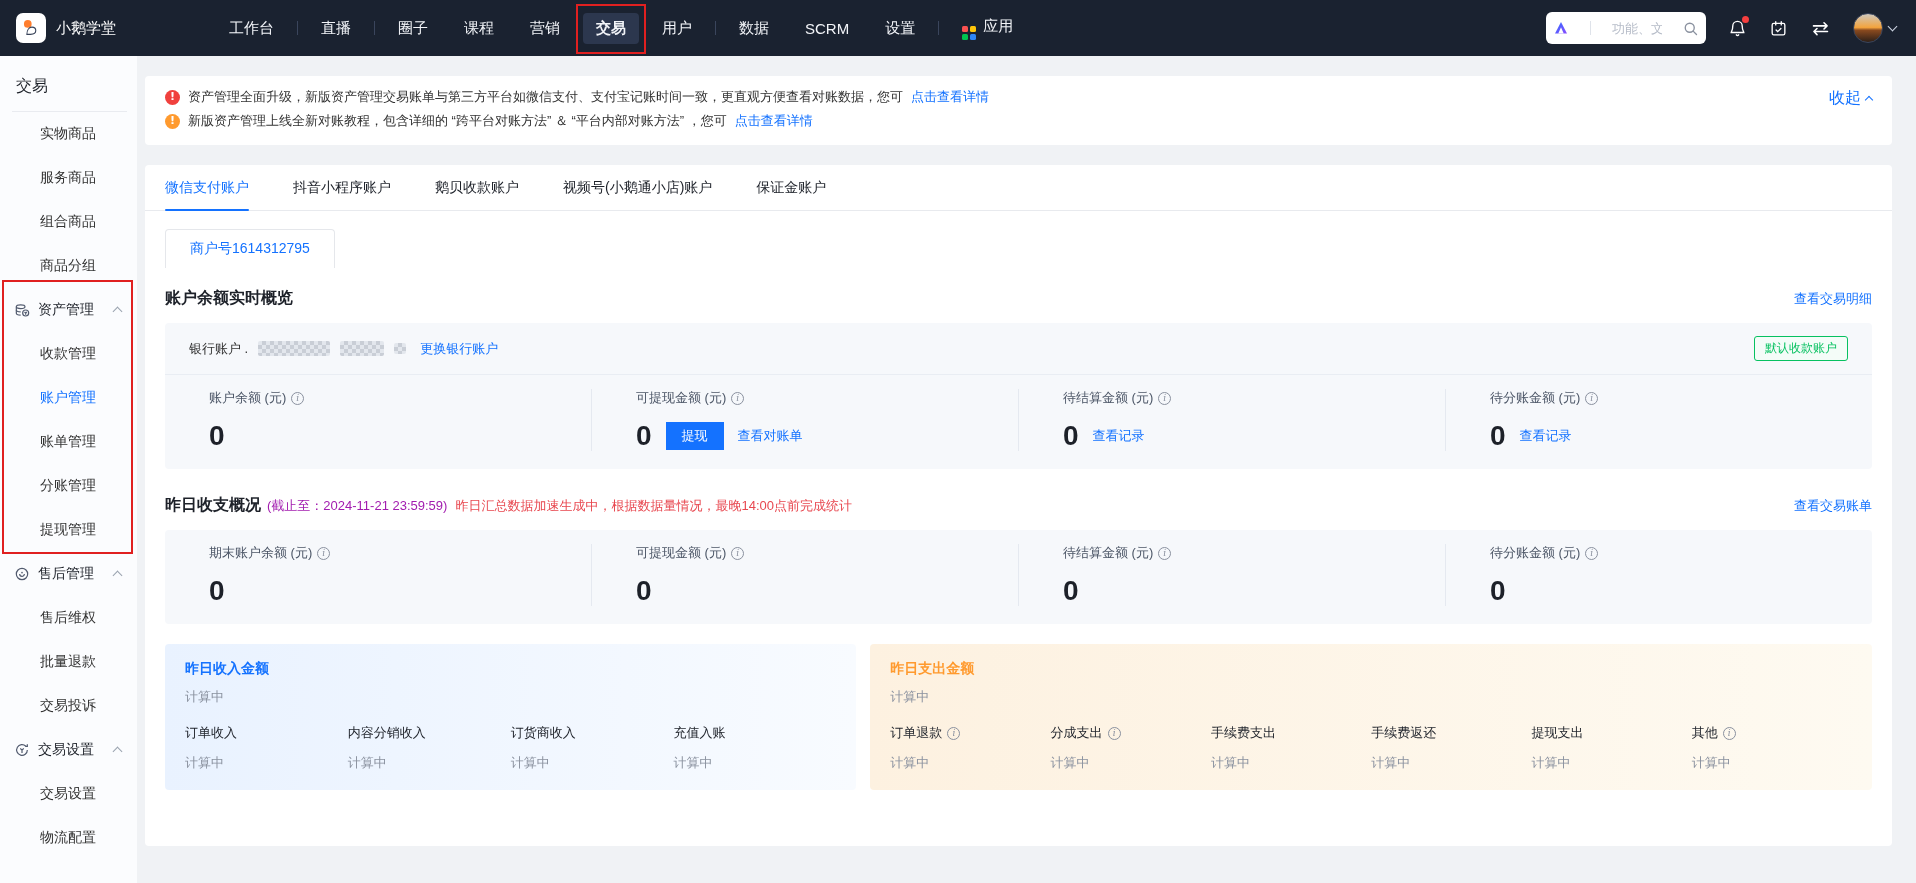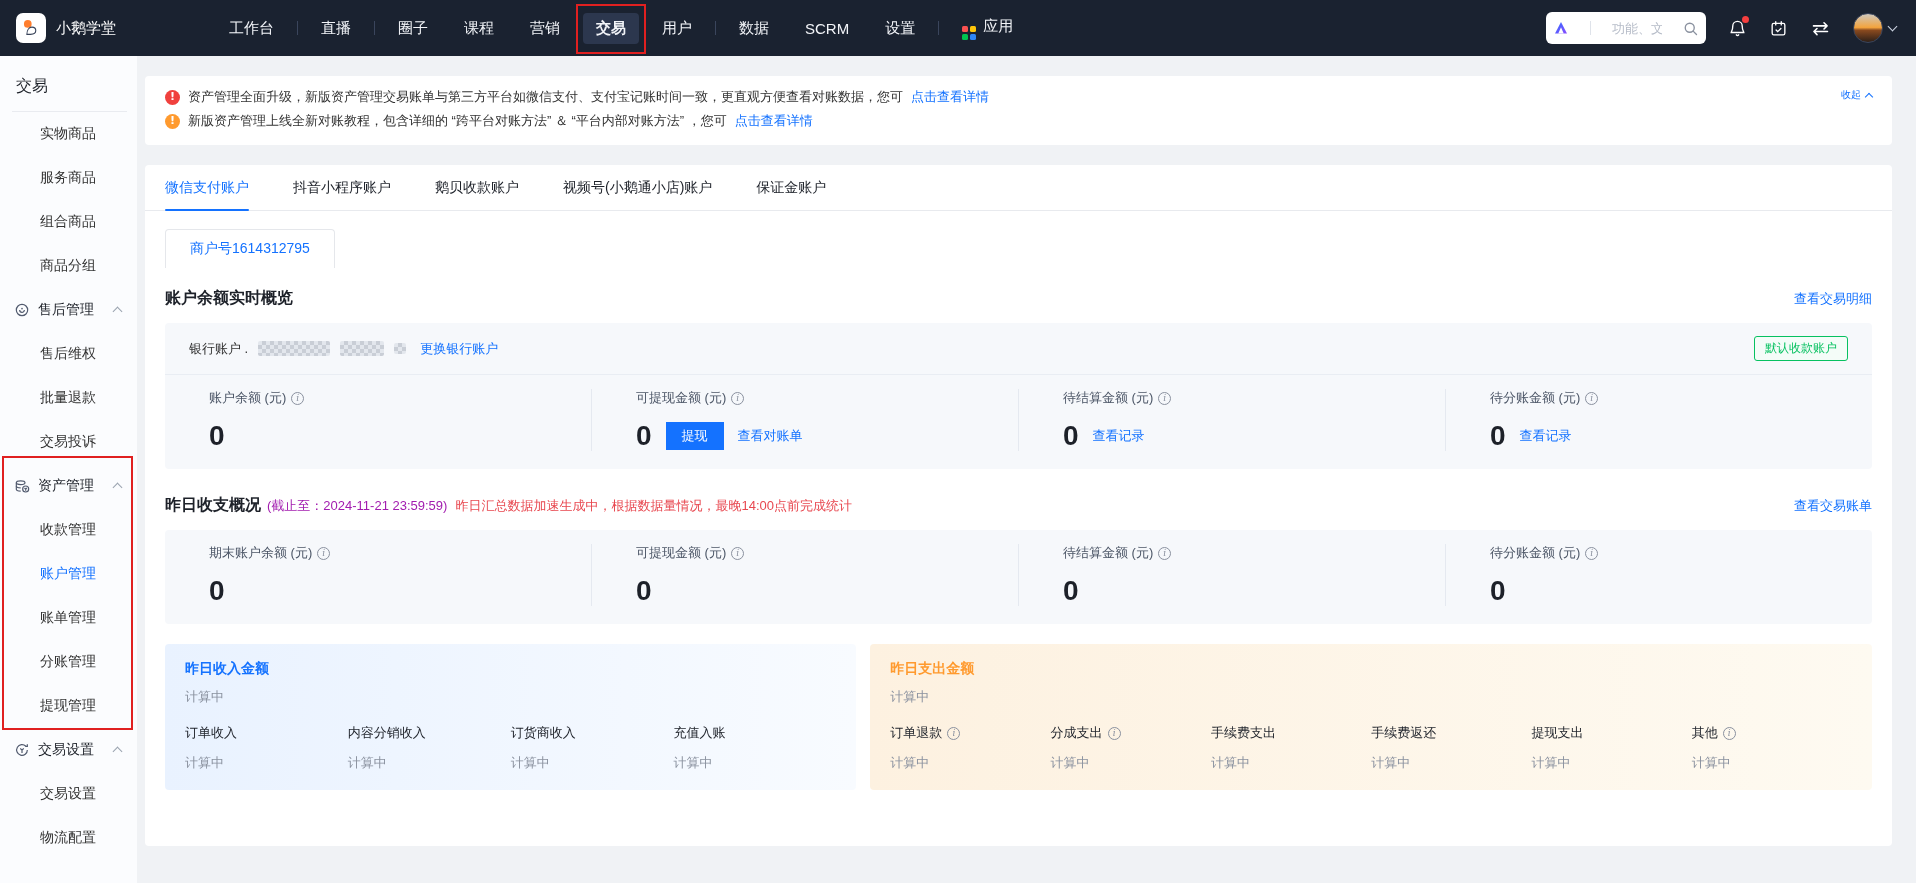--- a/index.html
+++ b/index.html
@@ -47,21 +47,21 @@
   .main { position:absolute; left:137px; right:0; top:56px; bottom:0; background:#f0f2f5; padding:20px 24px 0 8px; overflow:hidden; }
 
   .alert-card { background:#fff; border-radius:4px; padding:11px 20px 10px; position:relative; }
   .alert-line { display:flex; align-items:center; gap:8px; line-height:20px; margin-bottom:4px; }
   .alert-line:last-child { margin-bottom:0; }
   .alert-ico { width:15px; height:15px; border-radius:50%; color:#fff; font-size:11px; font-weight:700; display:flex; align-items:center; justify-content:center; flex:none; font-family:"DejaVu Sans",sans-serif; }
   .alert-ico.red { background:#f0413e; }
   .alert-ico.orange { background:#ff9a2e; }
   .alert-text { color:#333; font-size:13px; }
   a.link { color:#1472ff; text-decoration:none; font-size:13px; cursor:pointer; }
-  .collapse-btn { position:absolute; right:20px; top:12px; color:#1472ff; font-size:10px; cursor:pointer; display:flex; align-items:center; gap:5px; }
+  .collapse-btn { position:absolute; right:20px; top:12px; color:#1472ff; font-size:16px; cursor:pointer; display:flex; align-items:center; gap:5px; }
   .collapse-btn .chev { border-color:#1472ff; width:6px; height:6px; }
 
   .main-card { background:#fff; border-radius:4px; margin-top:20px; padding-bottom:56px; }
   .tabs-row { display:flex; align-items:center; gap:44px; padding:12px 20px; height:46px; border-bottom:1px solid #e8eaee; }
   .tab { font-size:14px; color:#1d2129; cursor:pointer; position:relative; height:46px; display:flex; align-items:center; }
   .tab.active { color:#1472ff; font-weight:500; }
   .tab.active::after { content:""; position:absolute; left:0; right:0; bottom:0; height:2px; background:#1472ff; border-radius:1px; }
 
   .merchant-tab { display:inline-flex; align-items:center; margin:18px 0 0 20px; padding:10px 24px; border:1px solid #e5e7eb; border-bottom:none; border-radius:4px 4px 0 0; color:#1472ff; font-size:14px; background:#fff; cursor:pointer; }
 
@@ -192,52 +192,52 @@
 <div class="sidebar">
   <div class="sb-title">交易</div>
   <div class="sb-divider"></div>
 
   <div class="sb-item">实物商品</div>
   <div class="sb-item">服务商品</div>
   <div class="sb-item">组合商品</div>
   <div class="sb-item">商品分组</div>
 
   <div class="sb-group">
-    <div class="sb-group-header">
-      <svg width="16" height="16" viewBox="0 0 24 24" fill="none" stroke="#515a6e" stroke-width="1.8">
-          <circle cx="12" cy="12" r="8.5"></circle>
-          <path d="M8.5 12a3.5 3.5 0 0 0 7 0"></path>
-          <circle cx="12" cy="10" r="1.2" fill="#515a6e" stroke="none"></circle>
-        </svg>
-      <span>售后管理</span>
-      <span class="chev up gchev"></span>
-    </div>
-    <div class="sb-item">售后维权</div>
-    <div class="sb-item">批量退款</div>
-    <div class="sb-item">交易投诉</div>
-  </div>
-
-  <div class="sb-group">
     <span class="sb-annotation"></span>
     <div class="sb-group-header">
       <svg width="16" height="16" viewBox="0 0 24 24" fill="none" stroke="#515a6e" stroke-width="1.8">
           <ellipse cx="10" cy="7" rx="6.5" ry="2.8"></ellipse>
           <path d="M3.5 7v5c0 1.5 3 2.8 6.5 2.8"></path>
           <path d="M3.5 12v5c0 1.5 3 2.8 6.5 2.8"></path>
           <circle cx="17.5" cy="16.5" r="4.5" fill="#fbfcfe"></circle>
           <path d="M15.8 14.8l1.7 2 1.7-2M17.5 16.8v2.2"></path>
         </svg>
       <span>资产管理</span>
       <span class="chev up gchev"></span>
     </div>
     <div class="sb-item">收款管理</div>
     <div class="sb-item active">账户管理</div>
     <div class="sb-item">账单管理</div>
     <div class="sb-item">分账管理</div>
     <div class="sb-item">提现管理</div>
+  </div>
+
+  <div class="sb-group">
+    <div class="sb-group-header">
+      <svg width="16" height="16" viewBox="0 0 24 24" fill="none" stroke="#515a6e" stroke-width="1.8">
+          <circle cx="12" cy="12" r="8.5"></circle>
+          <path d="M8.5 12a3.5 3.5 0 0 0 7 0"></path>
+          <circle cx="12" cy="10" r="1.2" fill="#515a6e" stroke="none"></circle>
+        </svg>
+      <span>售后管理</span>
+      <span class="chev up gchev"></span>
+    </div>
+    <div class="sb-item">售后维权</div>
+    <div class="sb-item">批量退款</div>
+    <div class="sb-item">交易投诉</div>
   </div>
 
   <div class="sb-group">
     <div class="sb-group-header">
       <svg width="16" height="16" viewBox="0 0 24 24" fill="none" stroke="#515a6e" stroke-width="1.8">
           <path d="M20 12a8 8 0 1 1-2.3-5.6"></path>
           <path d="M20 3.5v3.2h-3.2"></path>
           <path d="M9.5 9.5l2.5 3 2.5-3M12 12.5v4"></path>
         </svg>
       <span>交易设置</span>

